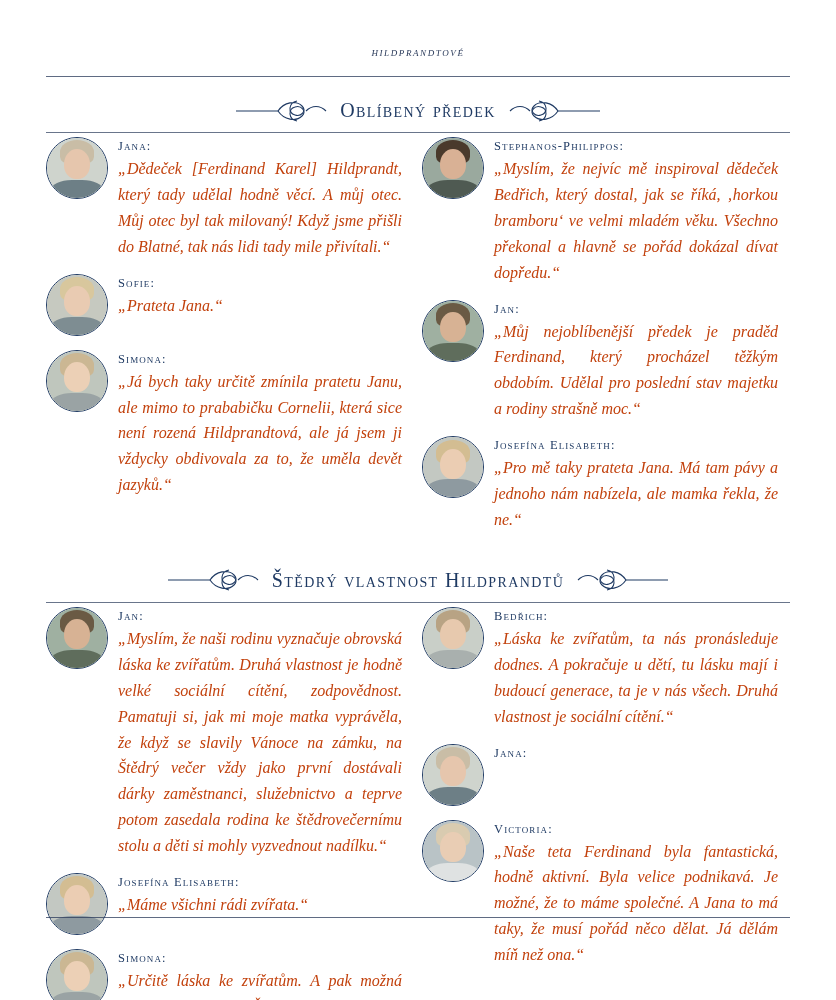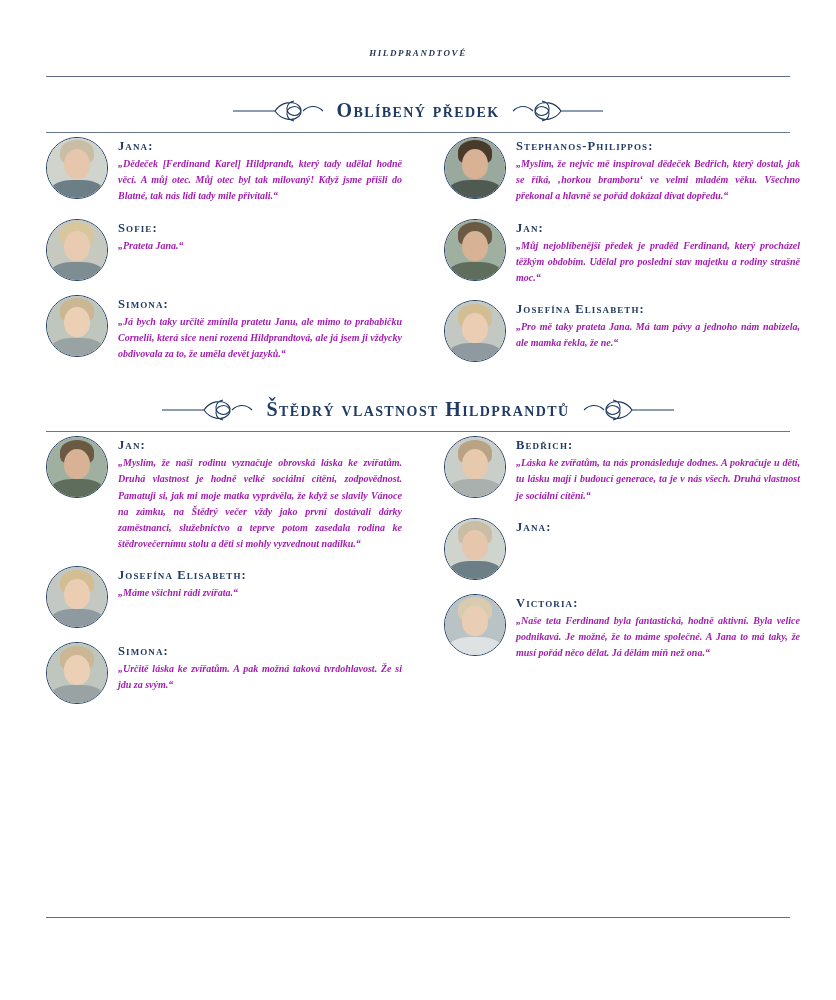--- a/index.html
+++ b/index.html
@@ -13,21 +13,20 @@
     font-family: "Liberation Serif", serif;
     color: #1c1c1c;
     overflow: hidden;
   }
   .page {
     position: relative;
     width: 836px;
     height: 1000px;
     box-sizing: border-box;
     padding: 0 46px;
-    font-weight: bold;
   }
 
   
   .running-head {
     text-align: center;
     font-family: "Liberation Serif", serif;
     font-size: 9px;
     letter-spacing: 1.6px;
     color: #2a3a5a;
     font-style: italic;
@@ -67,21 +66,21 @@
   .section-rule {
     height: 1px;
     background: #2a3a5a;
     opacity: .7;
     margin-bottom: 4px;
   }
 
   
   .columns {
     display: flex;
-    gap: 42px;
+    gap: 20px;
     align-items: flex-start;
   }
   .col {
     width: 356px;
     flex: 0 0 356px;
   }
 
   .quote {
     display: flex;
     gap: 10px;
@@ -138,24 +137,24 @@
     font-family: "Liberation Serif", serif;
     font-size: 12.5px;
     letter-spacing: 1.1px;
     color: #1f3a63;
     font-variant: small-caps;
     margin-bottom: 2px;
   }
   .body-text {
     font-family: "Liberation Serif", serif;
     font-style: italic;
-    font-size: 10px;
+    font-size: 16px;
     line-height: 1.62;
     text-align: justify;
-    color: #a21caf;
+    color: #c2410c;
     hyphens: auto;
   }
 
   
   .foot-rule {
     position: absolute;
     left: 46px;
     right: 46px;
     bottom: 82px;
     height: 1px;

